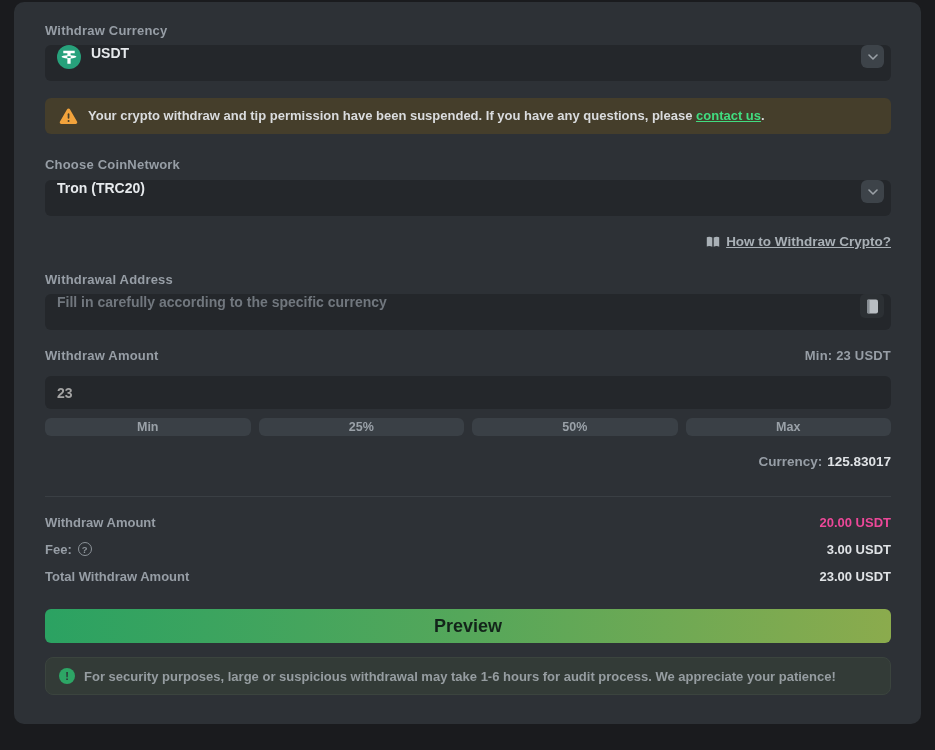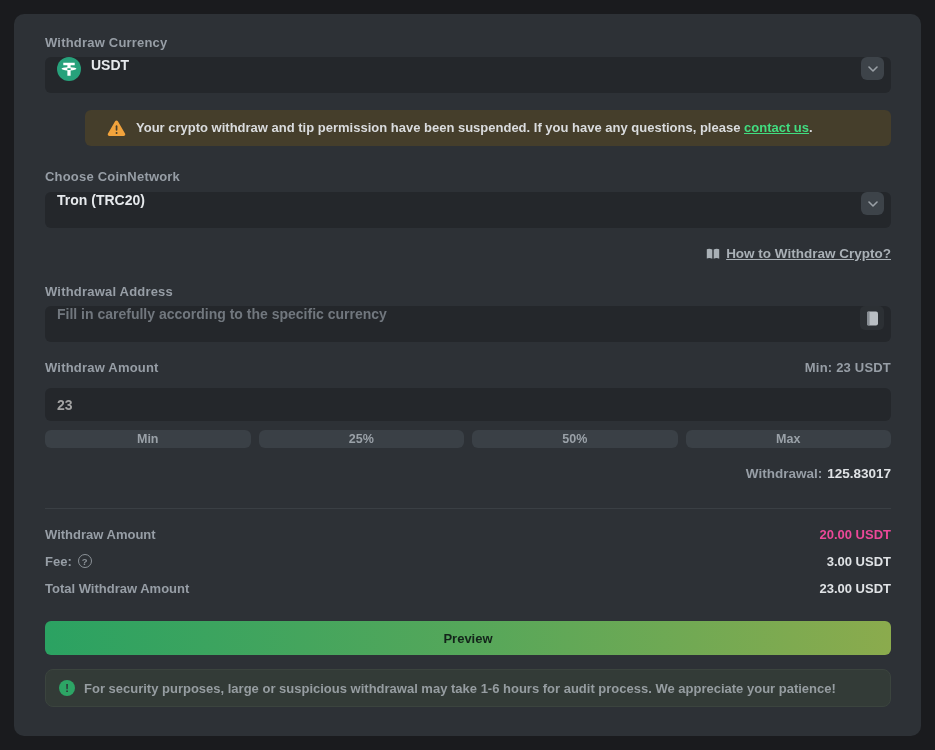--- a/index.html
+++ b/index.html
@@ -4,21 +4,21 @@
 <style>
   * { margin:0; padding:0; box-sizing:border-box; }
   html,body { width:935px; height:750px; }
   body {
     background:#1a1b1e;
     font-family:"Liberation Sans","DejaVu Sans",sans-serif;
     position:relative;
     overflow:hidden;
   }
   .card {
-    position:absolute; left:14px; top:14px; width:907px; height:722px;
+    position:absolute; left:14px; top:2px; width:907px; height:722px;
     background:#2d3136; border-radius:10px;
     padding:22px 30px 20px 31px;
   }
   .field-label {
     color:#979ea6; font-size:13px; font-weight:700; letter-spacing:.2px;
     line-height:14px;
   }
   
   .select, .input-wrap {
     height:36px; background:#24272b; border-radius:6px;
@@ -27,21 +27,21 @@
   }
   .select-text { color:#e6e9ec; font-size:14px; font-weight:700; flex:1; }
   .coin-icon { width:24px; height:24px; margin-right:10px; display:flex; flex-shrink:0; }
   .chev-btn {
     width:23px; height:23px; border-radius:6px; background:#3d4349;
     display:flex; align-items:center; justify-content:center; flex-shrink:0;
   }
   
   .warning {
     margin-top:17px; height:36px; background:#453e2b; border-radius:6px;
-    display:flex; align-items:center; padding:0 22px; gap:10px;margin-left:40px;
+    display:flex; align-items:center; padding:0 14px; gap:10px;
   }
   .warning p { color:#dadcde; font-size:13px; font-weight:700; line-height:14px; }
   .warning a { color:#41dd80; text-decoration:underline; cursor:pointer; }
   
   .help-row { margin-top:18px; display:flex; justify-content:flex-end; }
   .help-link {
     display:flex; align-items:center; gap:6px; cursor:pointer;
     color:#a9b0b6; font-size:13.5px; font-weight:700; text-decoration:underline;
   }
   
@@ -83,21 +83,21 @@
   .sum-value.green { color:#ec4899; }
   .q-icon {
     width:14px; height:14px; border-radius:50%; border:1.3px solid #8b9298;
     color:#8b9298; font-size:9.5px; font-weight:700;
     display:flex; align-items:center; justify-content:center; cursor:pointer;
   }
   
   .preview {
     margin-top:26px; width:100%; height:34px; border:none; border-radius:6px;
     background:linear-gradient(90deg,#2ba262 0%,#55a75a 50%,#8bab4d 100%);
-    color:#13241a; font-size:13px; font-weight:700; cursor:pointer;
+    color:#13241a; font-size:18px; font-weight:700; cursor:pointer;
     font-family:"Liberation Sans","DejaVu Sans",sans-serif;
   }
   
   .info-banner {
     margin-top:14px; height:38px; background:#333b37; border:1px solid #3b443e;
     border-radius:8px; display:flex; align-items:center; padding:0 13px; gap:9px;
   }
   .info-banner span.txt { color:#969da1; font-size:13px; font-weight:600; }
   .info-icon {
     width:16px; height:16px; border-radius:50%; background:#2da565; flex-shrink:0;
@@ -178,21 +178,21 @@
   <input class="amount-input" type="text" value="23" style="">
 
   <div class="quick-row">
     <button>Min</button>
     <button>25%</button>
     <button>50%</button>
     <button>Max</button>
   </div>
 
   <div class="available-row">
-    <span class="al">Withdrawal:</span>
+    <span class="al">Currency:</span>
     <span class="av">125.83017</span>
   </div>
 
   <hr class="divider">
 
   
   <div class="summary">
     <div class="sum-row">
       <span class="sum-label">Withdraw Amount</span>
       <span class="sum-value green">20.00 USDT</span>

